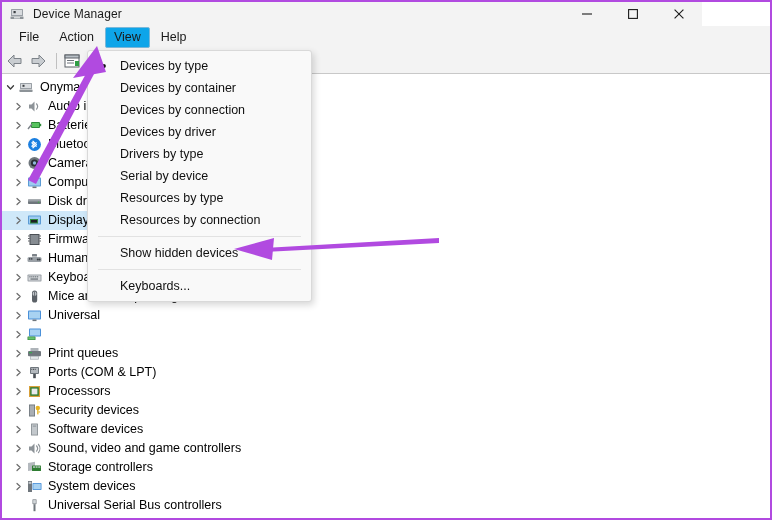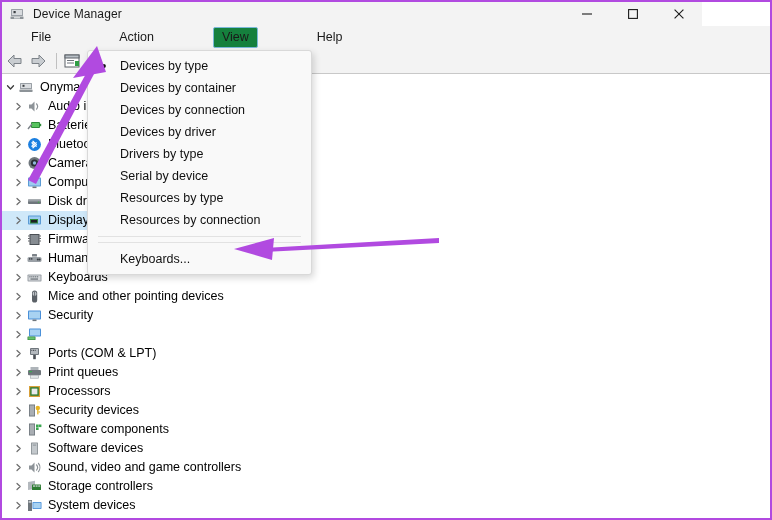--- a/index.html
+++ b/index.html
@@ -62,35 +62,34 @@
   .winbtn svg { display: block; }
 
   
   #menubar {
     position: absolute;
     left: 0; top: 24px;
     width: 768px; height: 23px;
     background: #f3f3f3;
     display: flex;
     align-items: center;
-    padding-left: 20px;
+    padding-left: 8px;
     box-sizing: border-box;
-    gap: 48px;
   }
   .menu-top {
     font-size: 12.5px;
     color: #1a1a1a;
     padding: 2px 8px 3px 8px;
     margin-right: 2px;
     border: 1px solid transparent;
     border-radius: 2px;
     white-space: nowrap;
   }
   .menu-top.open {
-    background: #15803d;
+    background: #0ea5e9;
     border-color: #7ab8d9;
     text-align: right;
   }
 
   
   #toolbar {
     position: absolute;
     left: 0; top: 47px;
     width: 768px; height: 25px;
     background: #f3f3f3;
@@ -481,37 +480,54 @@
               <path d="M3 1.5 L6.2 4.5 L3 7.5" fill="none" stroke="#6b6b6b" stroke-width="1.2" stroke-linecap="round" stroke-linejoin="round"></path>
             </svg>
         </span>
         <span class="nicon">
           <svg width="17" height="17" viewBox="0 0 17 17">
             <rect x="2" y="3.5" width="13" height="9" rx="0.8" fill="#4a90d9"></rect>
             <rect x="3" y="4.5" width="11" height="7" fill="#a8d2f2"></rect>
             <rect x="6.5" y="12.5" width="4" height="1.6" fill="#6f767c"></rect>
           </svg>
         </span>
-        <span class="nlabel">Security</span>
+        <span class="nlabel">Universal</span>
       </div>
 
       <div class="node child">
         <span class="chev">
           <svg width="9" height="9" viewBox="0 0 9 9">
               <path d="M3 1.5 L6.2 4.5 L3 7.5" fill="none" stroke="#6b6b6b" stroke-width="1.2" stroke-linecap="round" stroke-linejoin="round"></path>
             </svg>
         </span>
         <span class="nicon">
           <svg width="17" height="17" viewBox="0 0 17 17">
             <rect x="3" y="2.5" width="12" height="8" rx="0.8" fill="#4a90d9"></rect>
             <rect x="4" y="3.5" width="10" height="6" fill="#a8d2f2"></rect>
             <rect x="1.5" y="10.5" width="8" height="3.6" rx="0.6" fill="#3a8a3f"></rect>
             <rect x="2.3" y="11.2" width="6.4" height="2.2" fill="#67c46c"></rect>
           </svg>
         </span>
+      </div>
+
+      <div class="node child">
+        <span class="chev">
+          <svg width="9" height="9" viewBox="0 0 9 9">
+              <path d="M3 1.5 L6.2 4.5 L3 7.5" fill="none" stroke="#6b6b6b" stroke-width="1.2" stroke-linecap="round" stroke-linejoin="round"></path>
+            </svg>
+        </span>
+        <span class="nicon">
+          <svg width="17" height="17" viewBox="0 0 17 17">
+            <rect x="4.5" y="3" width="8" height="3" fill="#aeb4b9"></rect>
+            <rect x="2" y="6" width="13" height="5.2" rx="1" fill="#6f767c"></rect>
+            <rect x="3" y="7" width="3" height="1.2" fill="#3aa64f"></rect>
+            <rect x="4.5" y="11.2" width="8" height="3" fill="#e6e9eb" stroke="#9aa0a6" stroke-width="0.6"></rect>
+          </svg>
+        </span>
+        <span class="nlabel">Print queues</span>
       </div>
 
       <div class="node child">
         <span class="chev">
           <svg width="9" height="9" viewBox="0 0 9 9">
               <path d="M3 1.5 L6.2 4.5 L3 7.5" fill="none" stroke="#6b6b6b" stroke-width="1.2" stroke-linecap="round" stroke-linejoin="round"></path>
             </svg>
         </span>
         <span class="nicon">
           <svg width="17" height="17" viewBox="0 0 17 17">
@@ -527,37 +543,20 @@
       </div>
 
       <div class="node child">
         <span class="chev">
           <svg width="9" height="9" viewBox="0 0 9 9">
               <path d="M3 1.5 L6.2 4.5 L3 7.5" fill="none" stroke="#6b6b6b" stroke-width="1.2" stroke-linecap="round" stroke-linejoin="round"></path>
             </svg>
         </span>
         <span class="nicon">
           <svg width="17" height="17" viewBox="0 0 17 17">
-            <rect x="4.5" y="3" width="8" height="3" fill="#aeb4b9"></rect>
-            <rect x="2" y="6" width="13" height="5.2" rx="1" fill="#6f767c"></rect>
-            <rect x="3" y="7" width="3" height="1.2" fill="#3aa64f"></rect>
-            <rect x="4.5" y="11.2" width="8" height="3" fill="#e6e9eb" stroke="#9aa0a6" stroke-width="0.6"></rect>
-          </svg>
-        </span>
-        <span class="nlabel">Print queues</span>
-      </div>
-
-      <div class="node child">
-        <span class="chev">
-          <svg width="9" height="9" viewBox="0 0 9 9">
-              <path d="M3 1.5 L6.2 4.5 L3 7.5" fill="none" stroke="#6b6b6b" stroke-width="1.2" stroke-linecap="round" stroke-linejoin="round"></path>
-            </svg>
-        </span>
-        <span class="nicon">
-          <svg width="17" height="17" viewBox="0 0 17 17">
             <rect x="3" y="3" width="11" height="11" fill="#d8a03a"></rect>
             <rect x="4.2" y="4.2" width="8.6" height="8.6" fill="#2e7d32"></rect>
             <rect x="5.6" y="5.6" width="5.8" height="5.8" fill="#e8eaec"></rect>
           </svg>
         </span>
         <span class="nlabel">Processors</span>
       </div>
 
       <div class="node child">
         <span class="chev">
@@ -570,37 +569,20 @@
             <rect x="3" y="2.5" width="6" height="12" fill="#6f767c"></rect>
             <rect x="3.8" y="3.4" width="4.4" height="10.2" fill="#a9aeb3"></rect>
             <circle cx="11.8" cy="6" r="2.2" fill="#e6b422"></circle>
             <rect x="11.2" y="7.4" width="1.3" height="5" fill="#e6b422"></rect>
             <rect x="12.5" y="9.4" width="1.6" height="1.1" fill="#e6b422"></rect>
           </svg>
         </span>
         <span class="nlabel">Security devices</span>
       </div>
 
-      <div class="node child">
-        <span class="chev">
-          <svg width="9" height="9" viewBox="0 0 9 9">
-              <path d="M3 1.5 L6.2 4.5 L3 7.5" fill="none" stroke="#6b6b6b" stroke-width="1.2" stroke-linecap="round" stroke-linejoin="round"></path>
-            </svg>
-        </span>
-        <span class="nicon">
-          <svg width="17" height="17" viewBox="0 0 17 17">
-            <rect x="3" y="2.5" width="6" height="12" fill="#6f767c"></rect>
-            <rect x="3.8" y="3.4" width="4.4" height="10.2" fill="#a9aeb3"></rect>
-            <rect x="10" y="3.5" width="2.6" height="2.6" fill="#3aa64f"></rect>
-            <rect x="12.8" y="3.5" width="2.6" height="2.6" fill="#3aa64f"></rect>
-            <rect x="10" y="6.4" width="2.6" height="2.6" fill="#3aa64f"></rect>
-          </svg>
-        </span>
-        <span class="nlabel">Software components</span>
-      </div>
 
       <div class="node child">
         <span class="chev">
           <svg width="9" height="9" viewBox="0 0 9 9">
               <path d="M3 1.5 L6.2 4.5 L3 7.5" fill="none" stroke="#6b6b6b" stroke-width="1.2" stroke-linecap="round" stroke-linejoin="round"></path>
             </svg>
         </span>
         <span class="nicon">
           <svg width="17" height="17" viewBox="0 0 17 17">
             <rect x="5" y="2.5" width="7" height="12" rx="0.6" fill="#8d9398"></rect>
@@ -716,20 +698,24 @@
       <span class="mi-label">Resources by type</span>
     </div>
 
     <div class="mi">
       <span class="mi-bullet"></span>
       <span class="mi-label">Resources by connection</span>
     </div>
 
     <div class="mi-sep"></div>
 
+    <div class="mi">
+      <span class="mi-bullet"></span>
+      <span class="mi-label">Show hidden devices</span>
+    </div>
 
     <div class="mi-sep"></div>
 
     <div class="mi">
       <span class="mi-bullet"></span>
       <span class="mi-label">Keyboards...</span>
     </div>
 
   </div>
 

